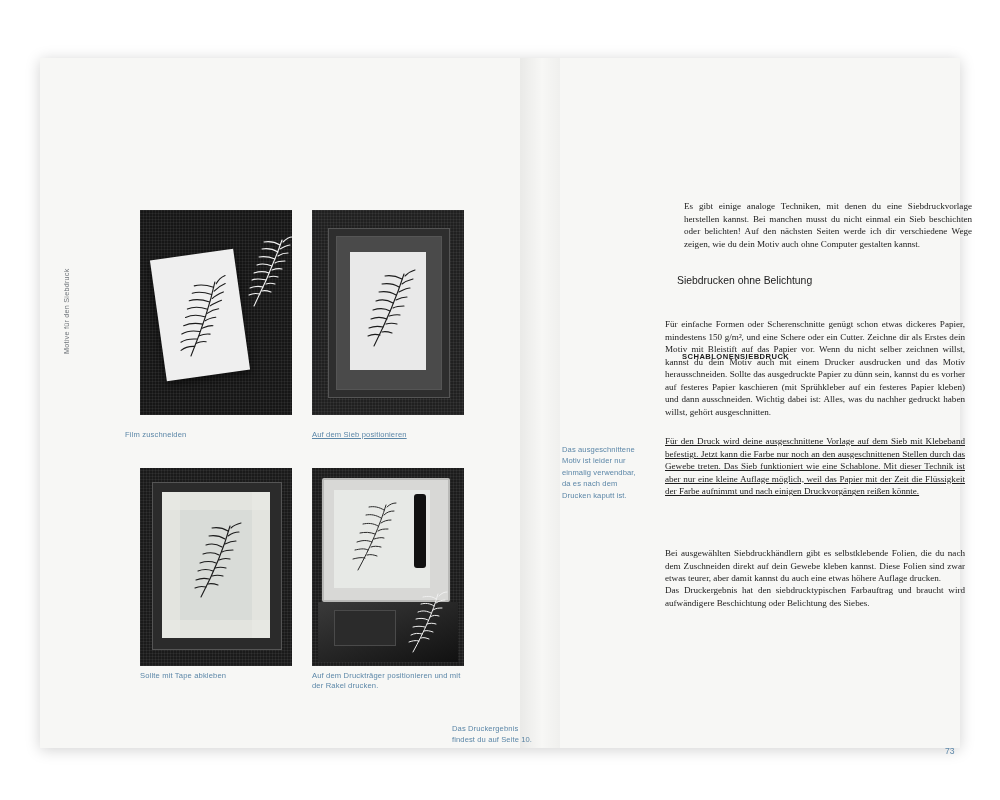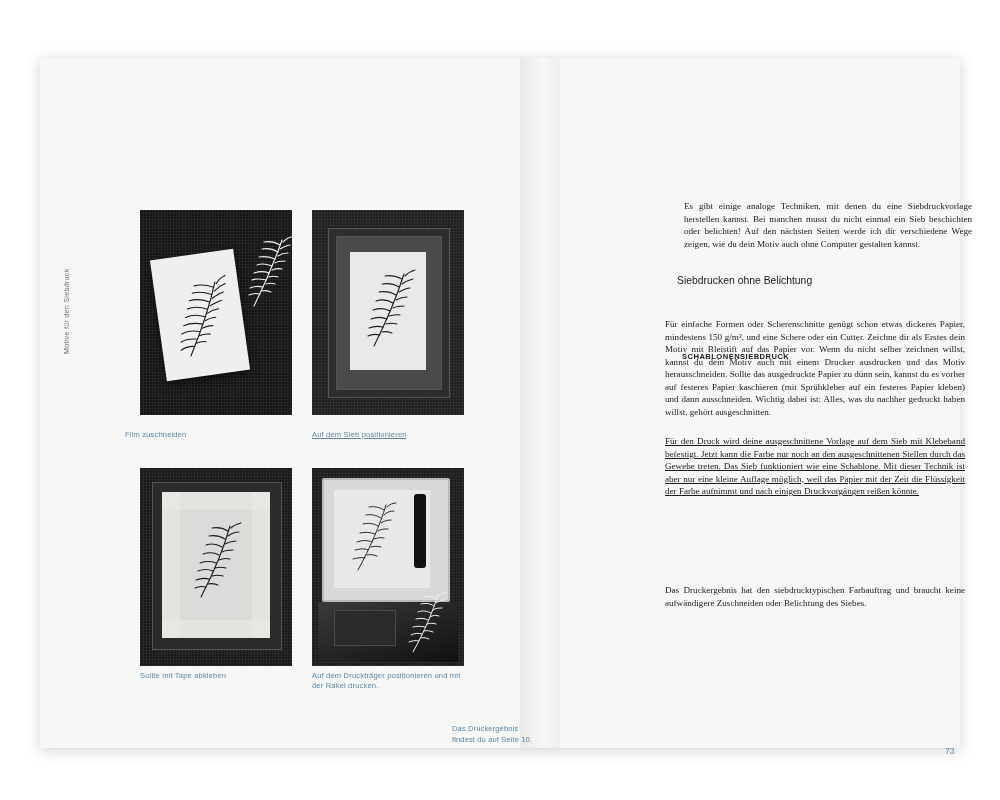--- a/index.html
+++ b/index.html
@@ -375,20 +375,22 @@
       <div class="note" id="note3">Das Druckergebnis findest du auf Seite 10.</div>
     </div>
 
     <div class="page-right">
       <div class="intro" style="left:144px;">Es gibt einige analoge Techniken, mit denen du eine Siebdruckvorlage herstellen kannst. Bei manchen musst du nicht einmal ein Sieb beschichten oder belichten! Auf den nächsten Seiten werde ich dir verschiedene Wege zeigen, wie du dein Motiv auch ohne Computer gestalten kannst.</div>
       <div class="subhead" style="left:125px;">Siebdrucken ohne Belichtung</div>
       <div class="kicker" style="left:142px;margin-top:48px;">SCHABLONENSIEBDRUCK</div>
 
       <div class="body-par" id="par1" style="left:125px;">Für einfache Formen oder Scherenschnitte genügt schon etwas dickeres Papier, mindestens 150 g/m², und eine Schere oder ein Cutter. Zeichne dir als Erstes dein Motiv mit Bleistift auf das Papier vor. Wenn du nicht selber zeichnen willst, kannst du dein Motiv auch mit einem Drucker ausdrucken und das Motiv herausschneiden. Sollte das ausgedruckte Papier zu dünn sein, kannst du es vorher auf festeres Papier kaschieren (mit Sprühkleber auf ein festeres Papier kleben) und dann ausschneiden. Wichtig dabei ist: Alles, was du nachher gedruckt haben willst, gehört ausgeschnitten.</div>
       <div class="body-par" id="par2" style="left:125px;">Für den Druck wird deine ausgeschnittene Vorlage auf dem Sieb mit Klebeband befestigt. Jetzt kann die Farbe nur noch an den ausgeschnittenen Stellen durch das Gewebe treten. Das Sieb funktioniert wie eine Schablone. Mit dieser Technik ist aber nur eine kleine Auflage möglich, weil das Papier mit der Zeit die Flüssigkeit der Farbe aufnimmt und nach einigen Druckvorgängen reißen könnte.</div>
-      <div class="body-par" id="par4" style="left:125px;">Das Druckergebnis hat den siebdrucktypischen Farbauftrag und braucht keine aufwändigere Zuschneiden oder Belichtung des Siebes.</div>
-
+      <div class="body-par" id="par3" style="left:125px;">Bei ausgewählten Siebdruckhändlern gibt es selbstklebende Folien, die du nach dem Zuschneiden direkt auf dein Gewebe kleben kannst. Diese Folien sind zwar etwas teurer, aber damit kannst du auch eine etwas höhere Auflage drucken.</div>
+      <div class="body-par" id="par4" style="left:125px;">Das Druckergebnis hat den siebdrucktypischen Farbauftrag und braucht wird aufwändigere Beschichtung oder Belichtung des Siebes.</div>
+
+      <div class="note" id="note2" style="left:22px;">Das ausgeschnittene Motiv ist leider nur einmalig verwendbar, da es nach dem Drucken kaputt ist.</div>
 
       <div class="folio" style="left:405px;">73</div>
     </div>
 
   </div>
 </div>
 
 </body></html>

